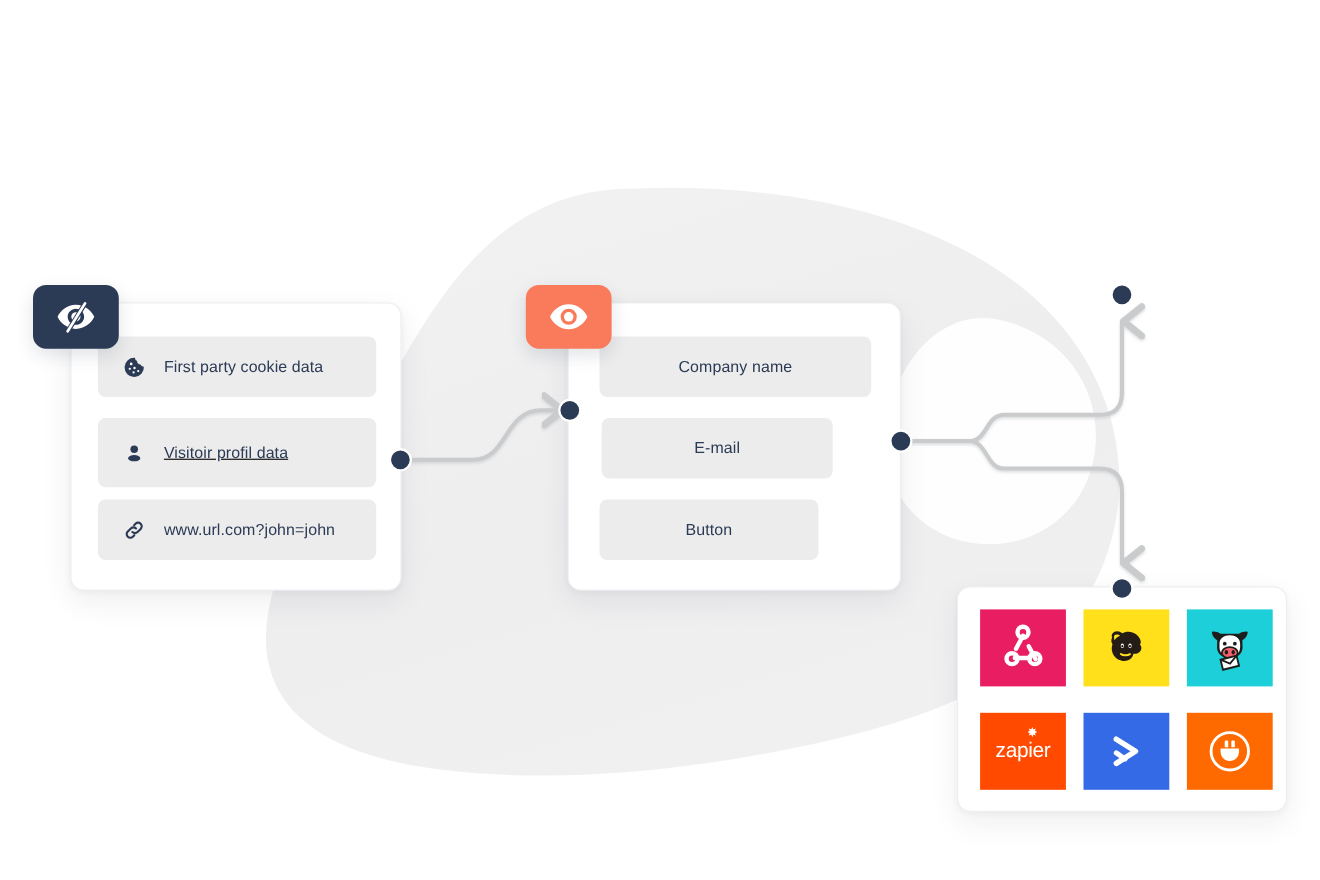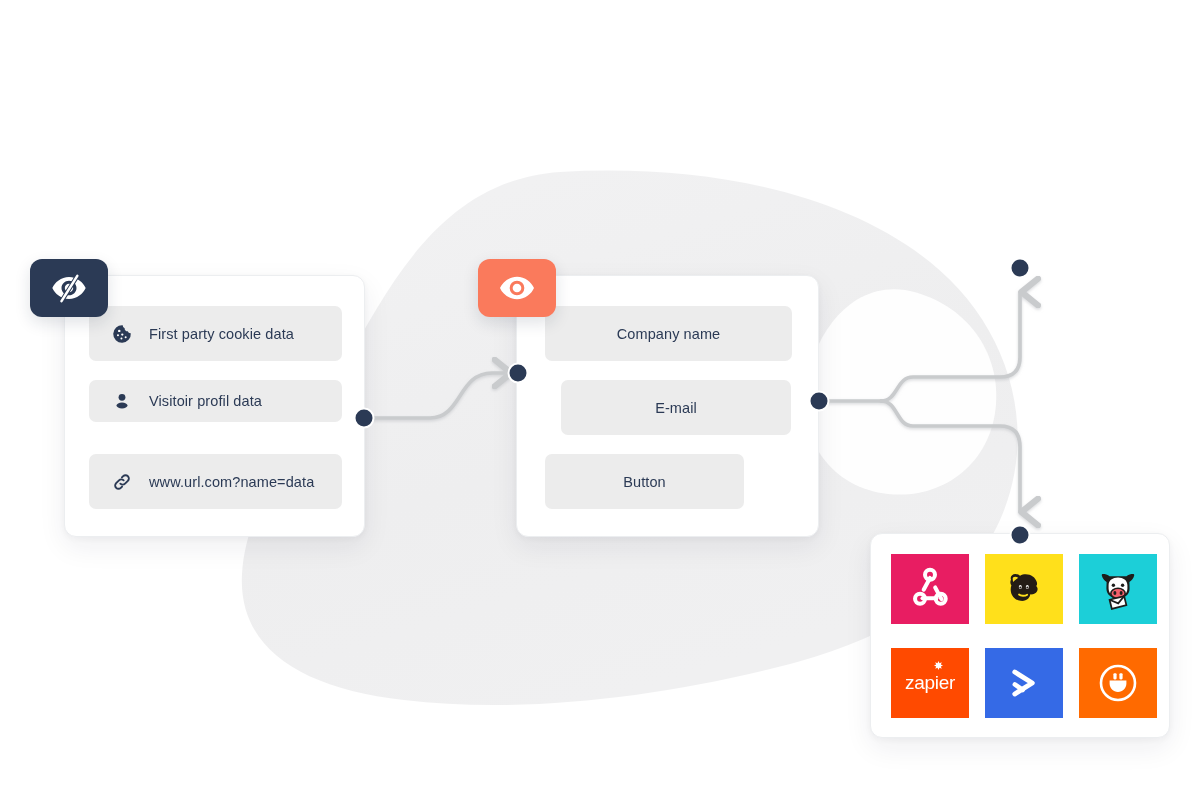--- a/index.html
+++ b/index.html
@@ -157,57 +157,57 @@
           <circle cx="9" cy="8.6" r="1.35" fill="#ffffff"></circle>
           <circle cx="7.6" cy="13.4" r="1.15" fill="#ffffff"></circle>
           <circle cx="12.3" cy="12.6" r="1.25" fill="#ffffff"></circle>
           <circle cx="11.4" cy="17" r="1.1" fill="#ffffff"></circle>
           <circle cx="16" cy="15.6" r="1.1" fill="#ffffff"></circle>
         </svg>
       </span>
       <span class="rlabel">First party cookie data</span>
     </div>
 
-    <div class="row" style="left:24px; top:104px; width:253px; height:42px;">
+    <div class="row" style="left:24px; top:104px; width:253px; height:63px;text-decoration:underline;">
       <span class="ricon">
         <svg width="20" height="20" viewBox="0 0 24 24">
           <circle cx="12" cy="7.6" r="4.1" fill="#2b3a55"></circle>
           <ellipse cx="12" cy="17.4" rx="6.6" ry="3.5" fill="#2b3a55"></ellipse>
         </svg>
       </span>
       <span class="rlabel">Visitoir profil data</span>
     </div>
 
     <div class="row" style="left:24px; top:178px; width:253px; height:55px;">
       <span class="ricon">
         <svg width="22" height="22" viewBox="0 0 24 24">
           <g fill="none" stroke="#2b3a55" stroke-width="2.1" stroke-linecap="round">
             <path d="M10.2 13.8a3.6 3.6 0 0 0 5.1 0l3.1-3.1a3.6 3.6 0 1 0-5.1-5.1l-1.4 1.4"></path>
             <path d="M13.8 10.2a3.6 3.6 0 0 0-5.1 0l-3.1 3.1a3.6 3.6 0 1 0 5.1 5.1l1.4-1.4"></path>
           </g>
         </svg>
       </span>
-      <span class="rlabel">www.url.com?name=data</span>
+      <span class="rlabel">www.url.com?john=john</span>
     </div>
   </div>
 
   <div class="badge navy" style="left:30px; top:259px;">
     <svg width="40" height="40" viewBox="0 0 24 24">
       <path fill="#ffffff" d="M12 5.4c-4.7 0-8.6 3.3-10 6.6 1.4 3.3 5.3 6.6 10 6.6s8.6-3.3 10-6.6c-1.4-3.3-5.3-6.6-10-6.6Zm0 11c-2.5 0-4.5-2-4.5-4.4S9.5 7.6 12 7.6s4.5 2 4.5 4.4-2 4.4-4.5 4.4Z"></path>
       <circle cx="12" cy="12" r="2.5" fill="#ffffff"></circle>
       <rect x="11.1" y="1.6" width="2.6" height="21" rx="1.3" fill="#2b3a55" transform="rotate(32 12 12)"></rect>
       <rect x="11.6" y="2.4" width="1.5" height="19.4" rx="0.75" fill="#ffffff" transform="rotate(32 12 12)"></rect>
     </svg>
   </div>
 
   <div class="card" style="left:516px; top:275px; width:303px; height:262px;">
     <div class="row centered" style="left:28px; top:30px; width:247px; height:55px;">
       <span class="rlabel">Company name</span>
     </div>
-    <div class="row centered" style="left:44px; top:104px; width:230px; height:55px;">
+    <div class="row centered" style="left:30px; top:104px; width:210px; height:55px;">
       <span class="rlabel">E-mail</span>
     </div>
     <div class="row centered" style="left:28px; top:178px; width:199px; height:55px;">
       <span class="rlabel">Button</span>
     </div>
   </div>
 
   <div class="badge orange" style="left:478px; top:259px;">
     <svg width="40" height="40" viewBox="0 0 24 24">
       <path fill="#ffffff" d="M12 5.2c-4.8 0-8.8 3.4-10.2 6.8C3.2 15.4 7.2 18.8 12 18.8s8.8-3.4 10.2-6.8C20.8 8.6 16.8 5.2 12 5.2Zm0 11.2a4.4 4.4 0 1 1 0-8.8 4.4 4.4 0 0 1 0 8.8Z"></path>

